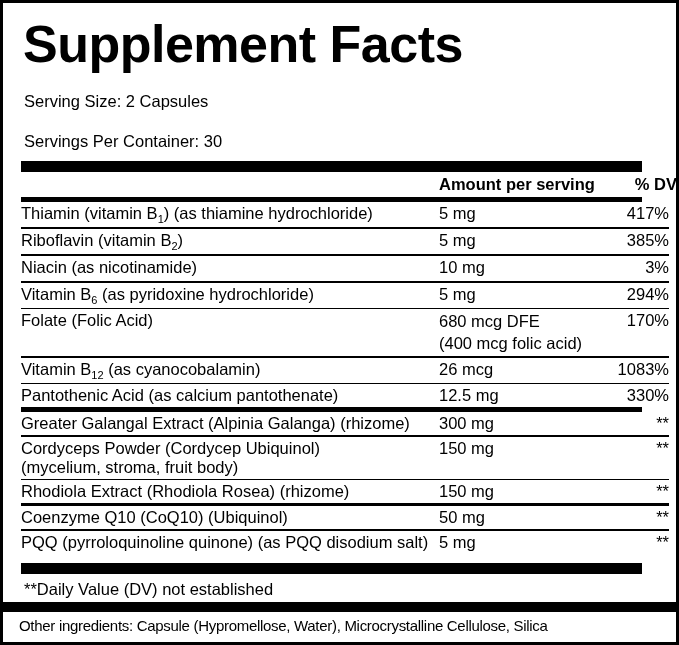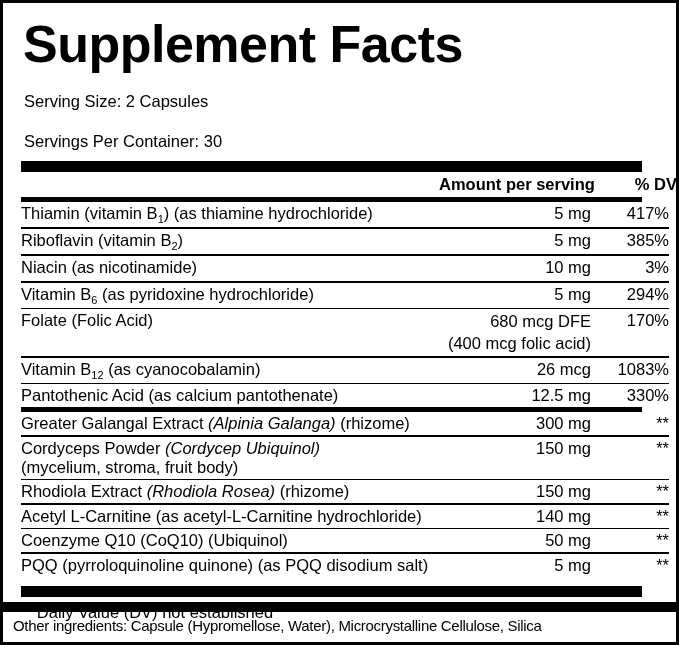--- a/index.html
+++ b/index.html
@@ -54,21 +54,20 @@
     padding: 2px 0 2px 0;
     vertical-align: top;
   }
   td.name {
     width: 418px;
     padding-left: 3px;
     padding-right: 4px;
   }
   td.amt {
     width: 152px;
-    text-align: right;
     padding-right: 8px;
     white-space: nowrap;
   }
   td.dv {
     width: 78px;
     text-align: right;
     padding-right: 4px;
     white-space: nowrap;
   }
   tr.head td {
@@ -80,34 +79,34 @@
   tr.head td.dv { text-align: right; margin-top: 32px; }
   tr.divider td {
     padding: 0;
     height: 1.5px;
     background: #000;
   }
   .sub {
     font-size: 11px;
     vertical-align: sub;
   }
-  .ital { font-style: italic; }
+  .ital { }
   .second-line {
     display: block;
   }
   .amt-two {
     line-height: 1.3;
   }
   .footnote {
     font-size: 16.5px;
     margin: 6px 0 0 3px;
   }
   .other-ing {
     position: absolute;
-    left: 10px;
+    left: 16px;
     bottom: 8px;
     font-size: 15px;
     letter-spacing: -0.3px;
     width: 660px;
   }
   .bottom-bar {
     position: absolute;
     left: 0;
     right: 0;
     height: 10px;
@@ -228,25 +227,20 @@
 
       <tr>
         <td class="name"><span>Rhodiola Extract </span><span class="ital">(Rhodiola Rosea)</span><span> (rhizome)</span></td>
         <td class="amt">150 mg</td>
         <td class="dv">**</td>
       </tr>
       <tr class="divider">
           <td colspan="3"></td>
         </tr>
 
-      <tr>
-        <td class="name"><span>Acetyl L-Carnitine (as acetyl-L-Carnitine hydrochloride)</span></td>
-        <td class="amt">140 mg</td>
-        <td class="dv">**</td>
-      </tr>
       <tr class="divider">
           <td colspan="3"></td>
         </tr>
 
       <tr>
         <td class="name"><span>Coenzyme Q10 (CoQ10) (Ubiquinol)</span></td>
         <td class="amt">50 mg</td>
         <td class="dv">**</td>
       </tr>
       <tr class="divider">

